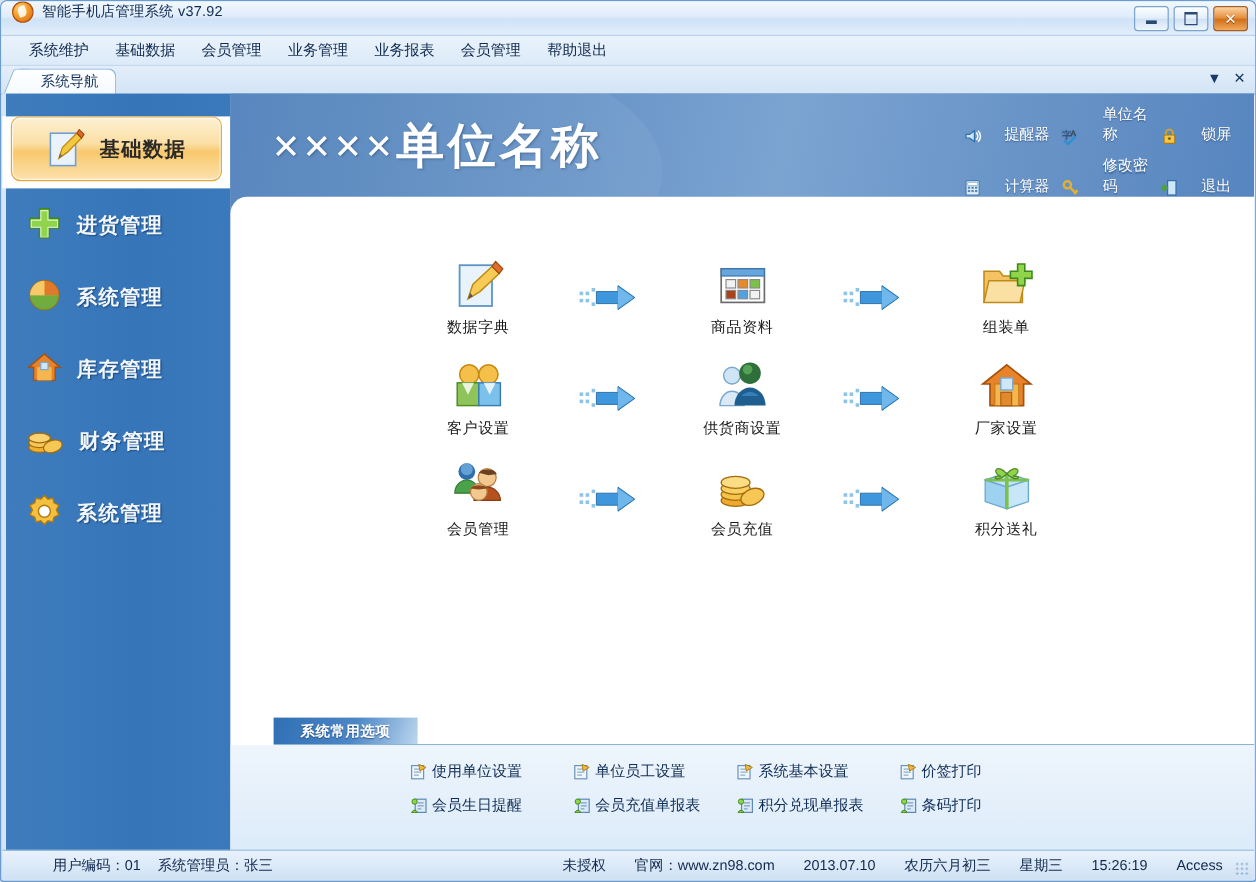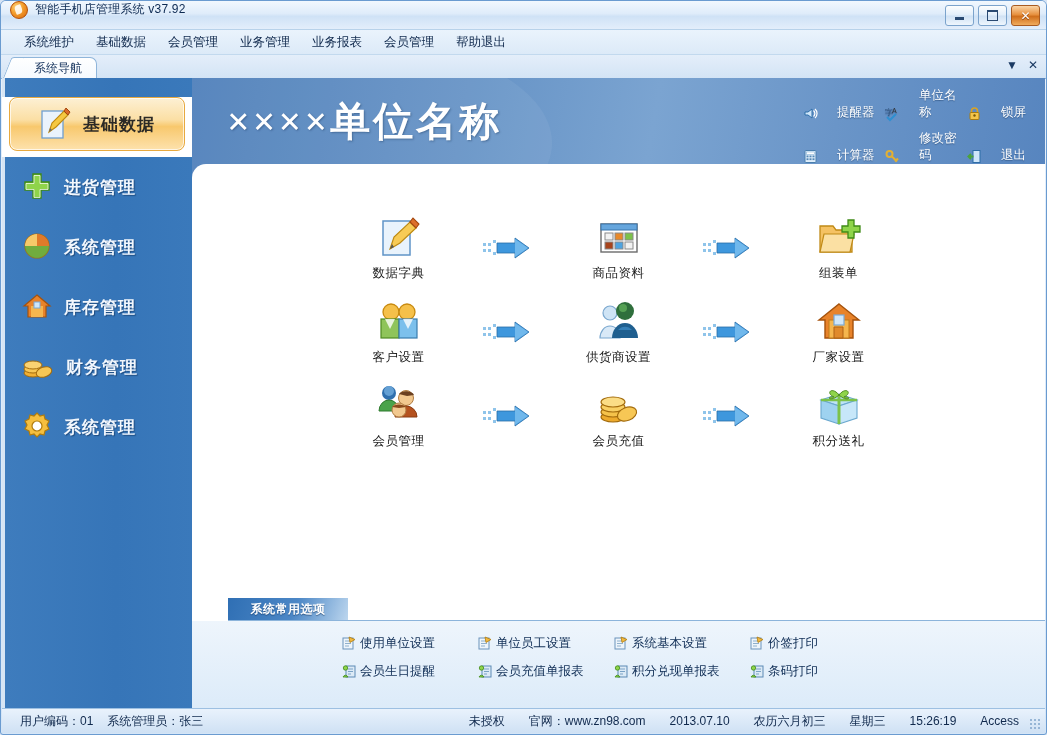--- a/index.html
+++ b/index.html
@@ -186,21 +186,21 @@
   }
   .opt .oi{width:14px;height:14px;flex:none;}
 
   
   .statusbar{
     position:absolute;left:1px;right:1px;bottom:1px;height:24px;
     background:linear-gradient(180deg,#e9f2fc 0%,#cfe1f4 100%);
     border-top:1px solid #9dc0e2;
     display:flex;align-items:center;font-size:12px;color:#10294d;
   }
-  .sb-left{padding-left:18px;display:flex;gap:14px;}
+  .sb-left{padding-left:42px;display:flex;gap:14px;}
   .sb-right{margin-left:auto;display:flex;gap:24px;padding-right:26px;align-items:center;}
   .sb-grip{
     position:absolute;right:4px;bottom:3px;width:12px;height:12px;
     background:
       radial-gradient(circle,#8fb0d2 1px,transparent 1px) 0 0/4px 4px;
     opacity:.9;
   }
   svg{overflow:visible;}
 </style>
 </head>

